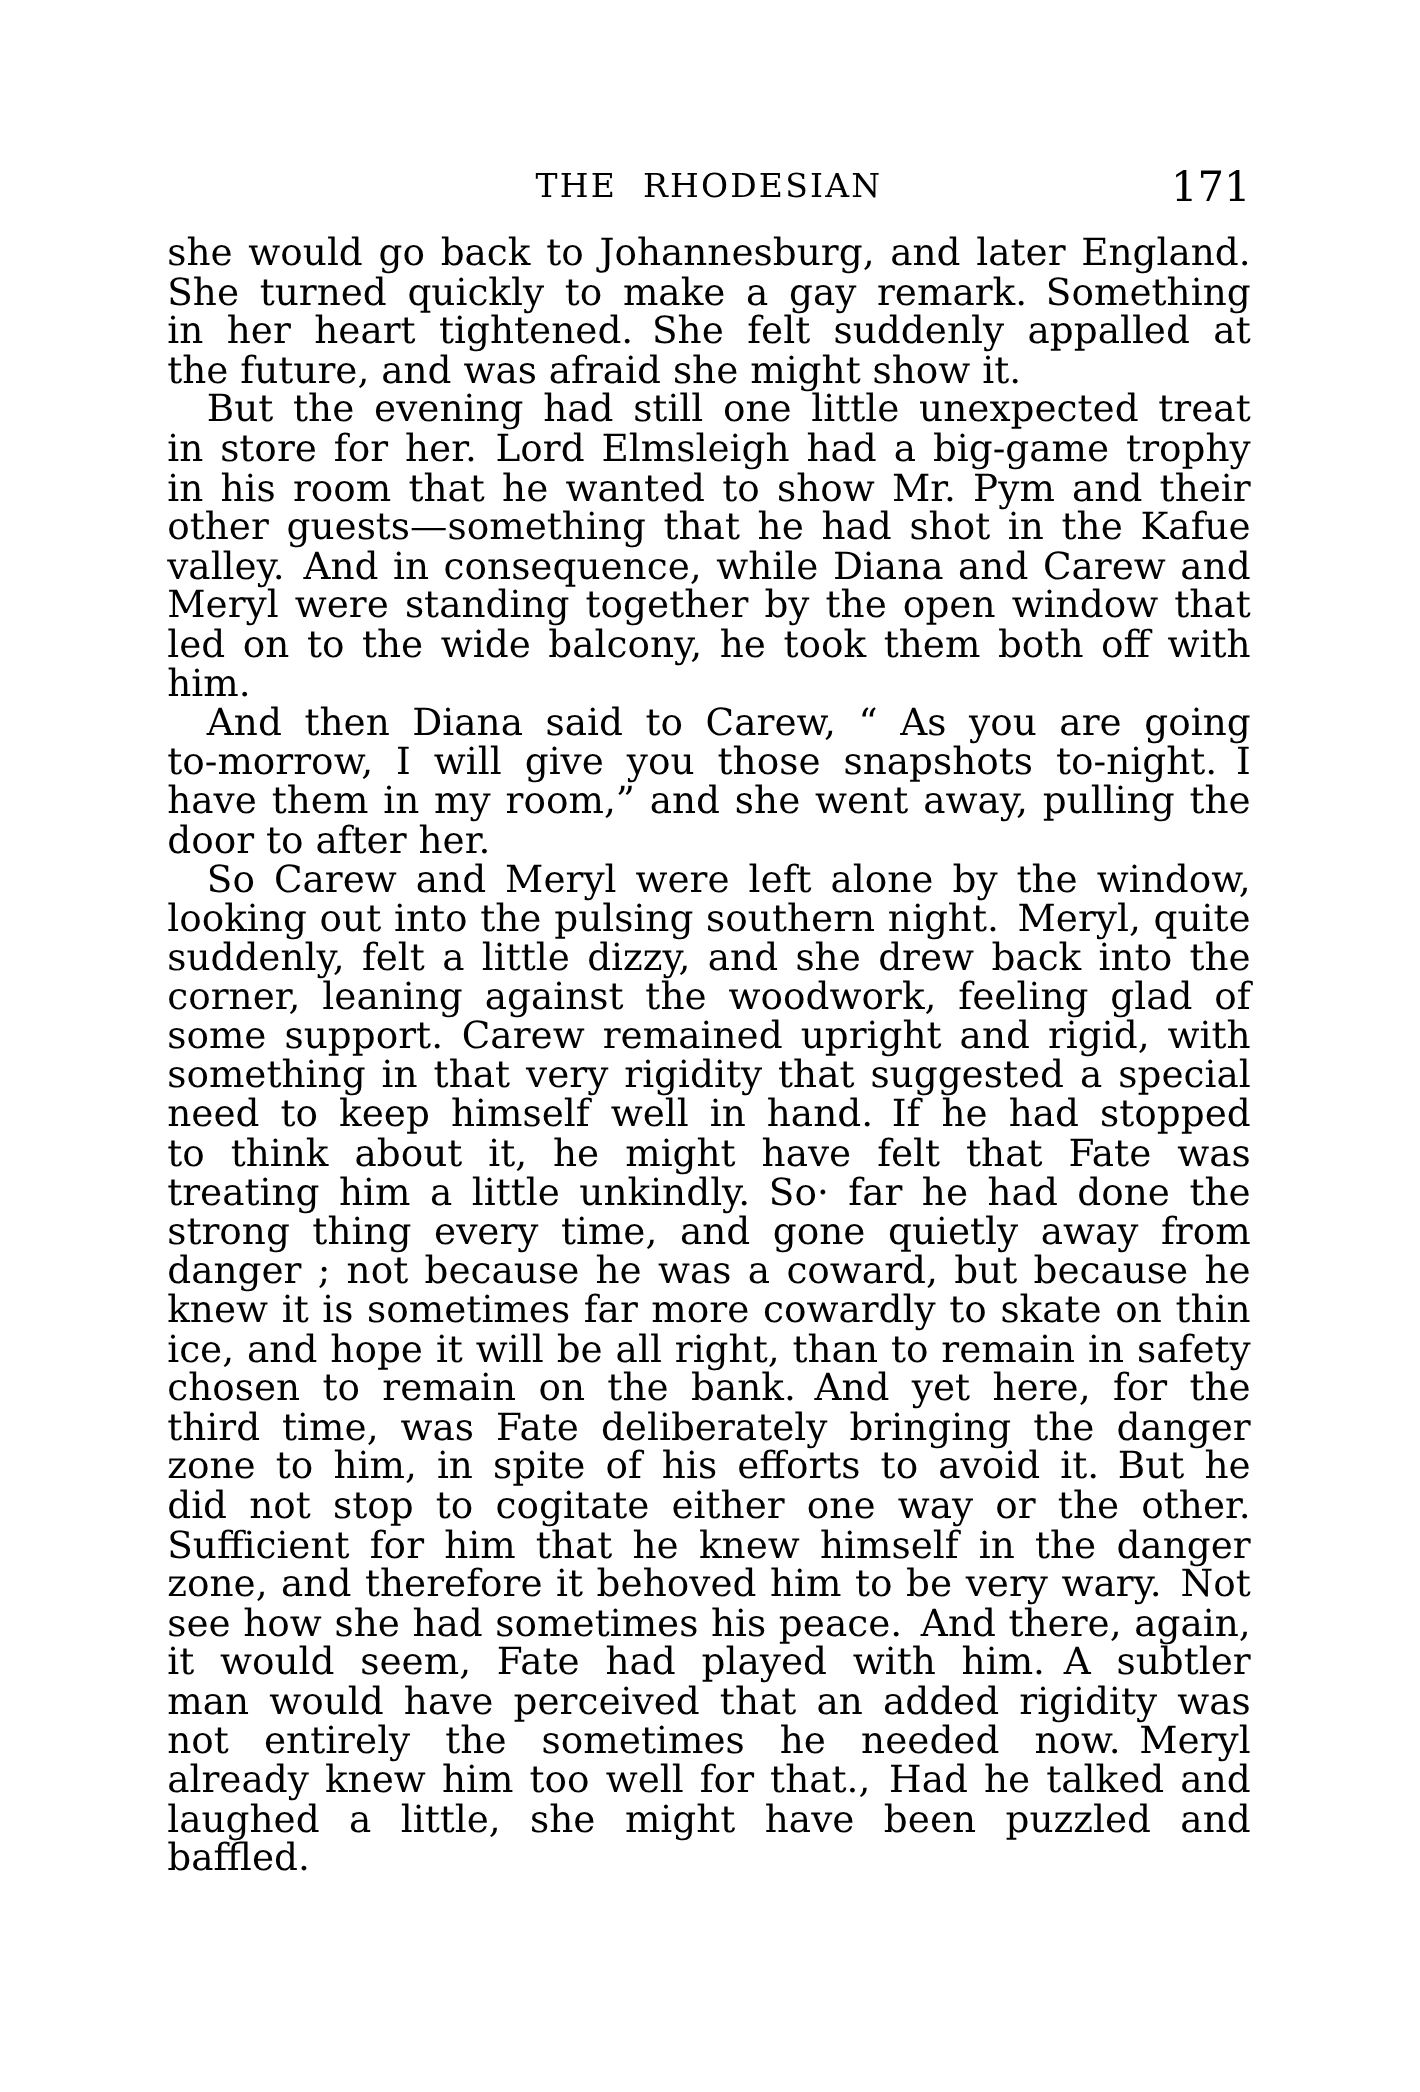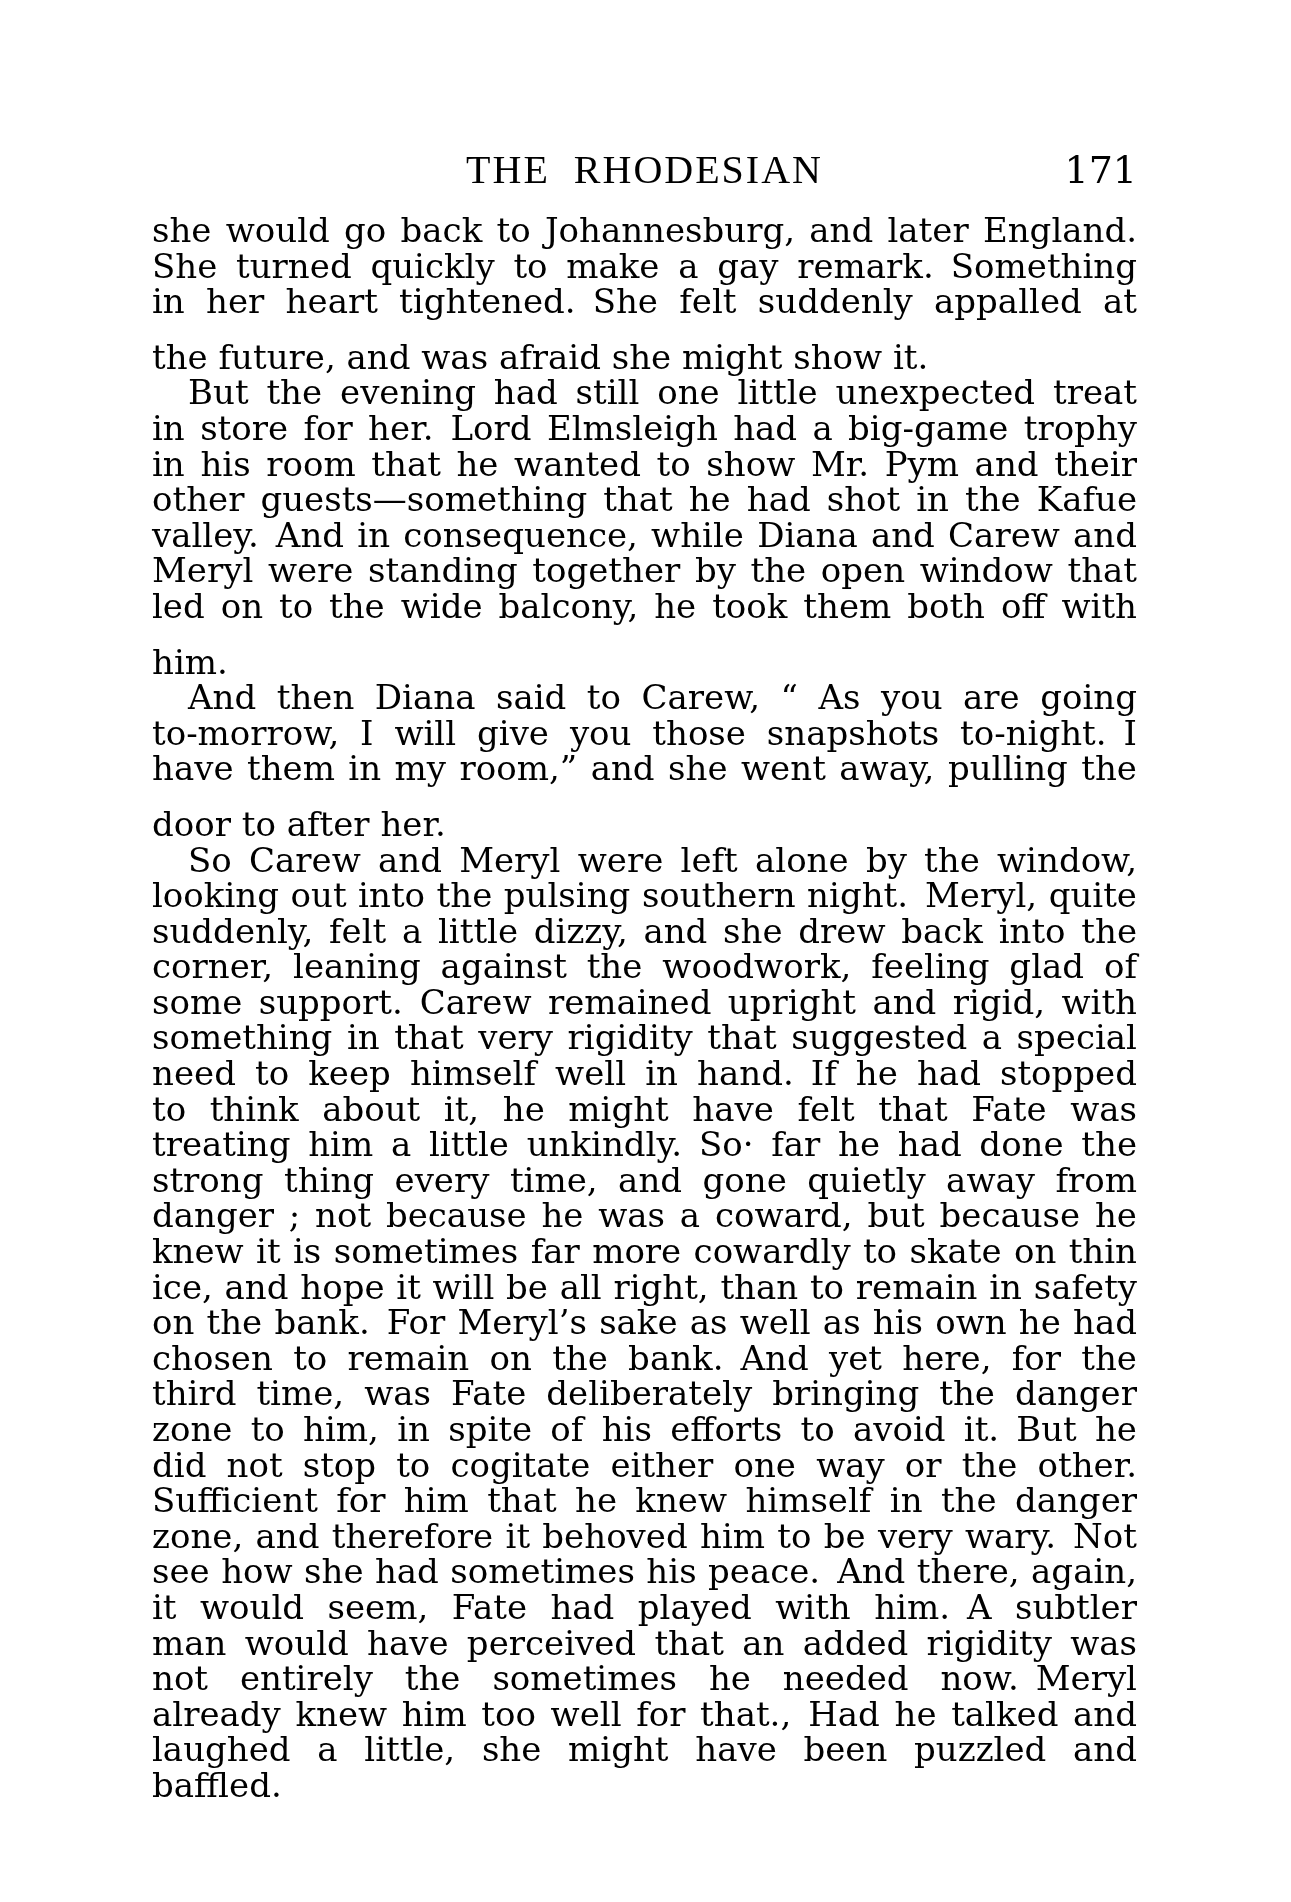--- a/index.html
+++ b/index.html
@@ -19,25 +19,24 @@
   .header {
     position: absolute;
     left: 152px;
     top: 148px;
     width: 985px;
     height: 44px;
     line-height: 44px;
   }
   .title {
     text-align: center;
-    font-size: 40px;
+    font-size: 30px;
     letter-spacing: 2px;
     word-spacing: 12px;
     white-space: nowrap;
-    font-family: Liberation Serif, serif;
   }
   .pagenum {
     position: absolute;
     right: 0;
     top: 0;
     font-size: 38px;
     line-height: 44px;
   }
   .text {
     position: absolute;
@@ -48,21 +47,20 @@
     line-height: 35.6px;
   }
   .line {
     height: 35.6px;
     text-align: justify;
     text-align-last: justify;
     white-space: normal;
   }
   .line.para-end {
     text-align-last: left;
-    margin-top: 20px;
   }
   .line.indent {
     text-indent: 36px;
   }
 </style>
 </head>
 <body>
 
 <div class="page">
   <div class="header">
@@ -92,21 +90,20 @@
       <div class="line">corner, leaning against the woodwork, feeling glad of</div>
       <div class="line">some support. Carew remained upright and rigid, with</div>
       <div class="line">something in that very rigidity that suggested a special</div>
       <div class="line">need to keep himself well in hand. If he had stopped</div>
       <div class="line">to think about it, he might have felt that Fate was</div>
       <div class="line">treating him a little unkindly. So· far he had done the</div>
       <div class="line">strong thing every time, and gone quietly away from</div>
       <div class="line">danger ; not because he was a coward, but because he</div>
       <div class="line">knew it is sometimes far more cowardly to skate on thin</div>
       <div class="line">ice, and hope it will be all right, than to remain in safety</div>
-      <div class="line">on the bank. For Meryl’s sake as well as his own he had</div>
       <div class="line">chosen to remain on the bank. And yet here, for the</div>
       <div class="line">third time, was Fate deliberately bringing the danger</div>
       <div class="line">zone to him, in spite of his efforts to avoid it. But he</div>
       <div class="line">did not stop to cogitate either one way or the other.</div>
       <div class="line">Sufficient for him that he knew himself in the danger</div>
       <div class="line">zone, and therefore it behoved him to be very wary. Not</div>
       <div class="line">see how she had sometimes his peace. And there, again,</div>
       <div class="line">it would seem, Fate had played with him. A subtler</div>
       <div class="line">man would have perceived that an added rigidity was</div>
       <div class="line">not entirely the sometimes he needed now. Meryl</div>

